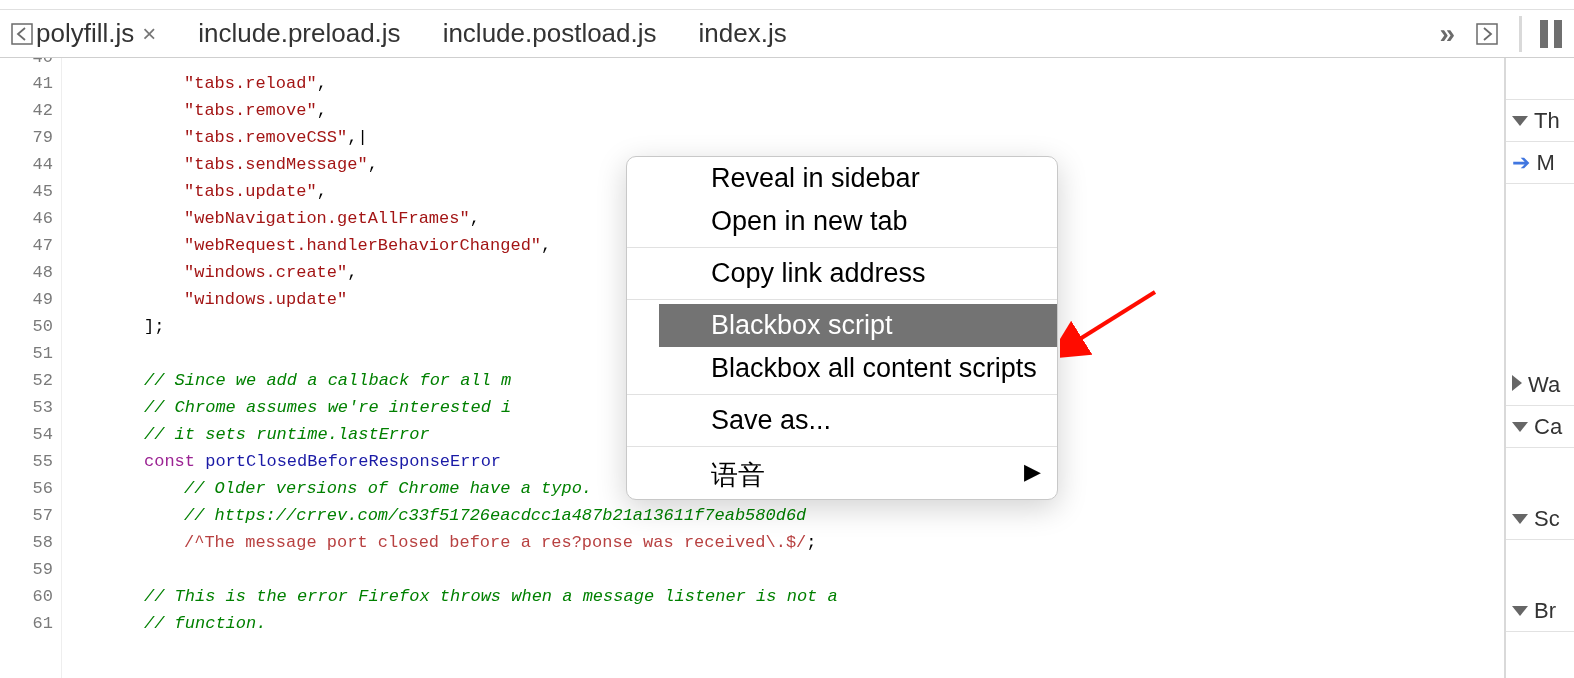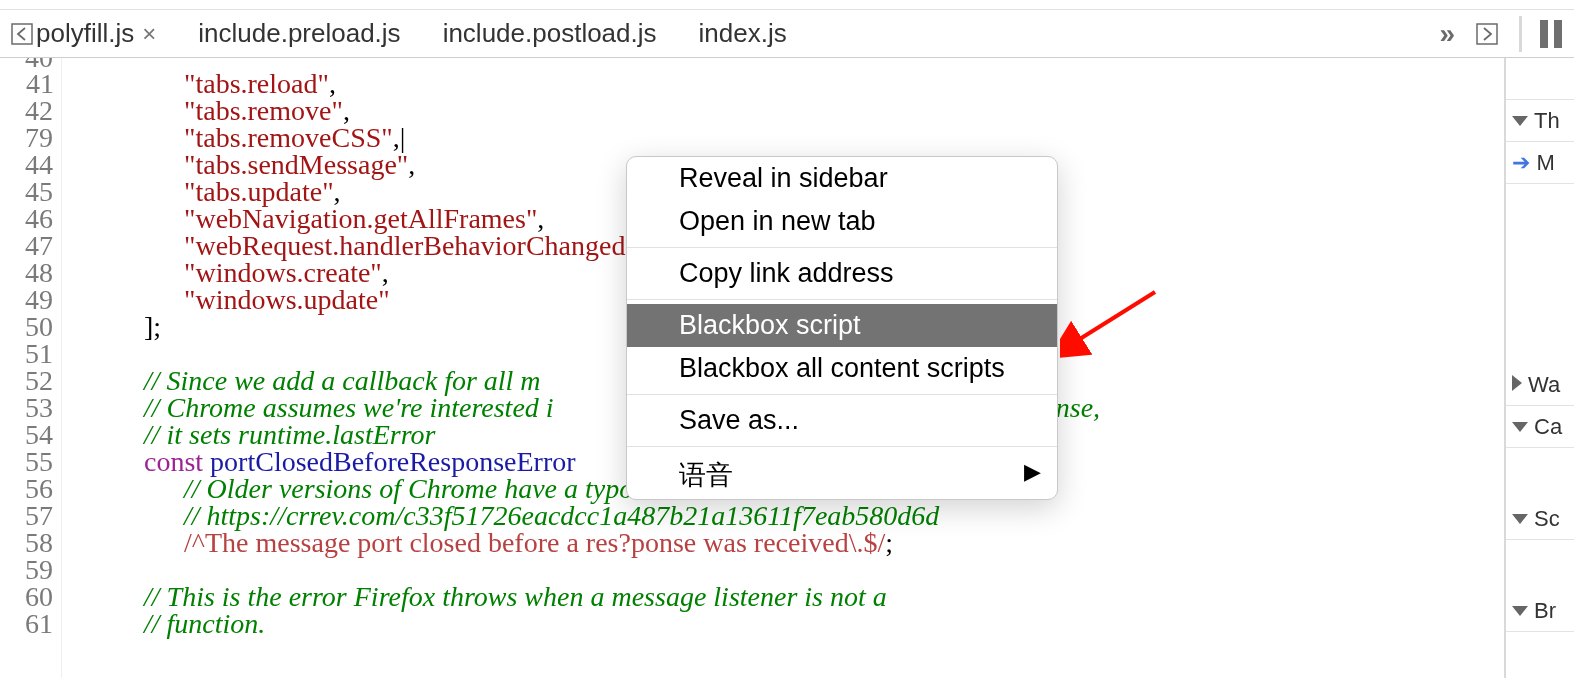--- a/index.html
+++ b/index.html
@@ -14,21 +14,21 @@
 .file-tabs { display: flex; align-items: center; height: 48px; border-bottom: 1px solid #cfcfcf; padding: 0 8px; }
 .file-tabs .nav-icon { width: 28px; height: 28px; display: flex; align-items: center; justify-content: center; cursor: default; }
 .file-tabs .tabs { display: flex; align-items: center; flex: 1; gap: 42px; font-size: 26px; color: #333; }
 .file-tab { display: flex; align-items: center; gap: 8px; cursor: default; white-space: nowrap; }
 .file-tab .close { font-size: 24px; color: #777; }
 .file-tabs .right-controls { display: flex; align-items: center; gap: 18px; padding-right: 4px; }
 
 .main { display: flex; flex: 1; min-height: 0; }
 
 
-.code-wrap { flex: 1; display: flex; font-family: Liberation Serif, serif; font-size: 28px; line-height: 27px; border-right: 2px solid #d9d9d9; overflow: hidden; }
+.code-wrap { flex: 1; display: flex; font-family: Liberation Mono, monospace; font-size: 17px; line-height: 27px; border-right: 2px solid #d9d9d9; overflow: hidden; }
 .gutter { width: 62px; text-align: right; padding: 0 8px 0 0; color: #7a7a7a; background: #fff; user-select: none; border-right: 1px solid #eee; }
 .code { flex: 1; white-space: pre; padding-left: 2px; overflow: hidden; }
 .code .line { height: 27px; }
 .indent2 { padding-left: 80px; }
 .indent3 { padding-left: 120px; }
 
 .str { color: #a31515; }
 .comment { color: #008000; font-style: italic; }
 .kw { color: #9b2393; }
 .ident { color: #1a1aa6; }
@@ -37,21 +37,21 @@
 
 
 .side { width: 68px; background: #fff; }
 .side .pane-header { display: flex; align-items: center; height: 42px; border-bottom: 1px solid #e2e2e2; padding: 0 6px; font-size: 22px; color: #333; gap: 6px; }
 .side .toolbar { height: 42px; display: flex; align-items: center; justify-content: center; border-bottom: 1px solid #e2e2e2; }
 .side .pane-header .tri { font-size: 16px; color: #666; }
 .side .pause-arrow { color: #4076e0; font-size: 22px; }
 
 
 .context-menu { position: absolute; top: 156px; left: 626px; width: 432px; background: #fff; border: 1px solid #c8c8c8; border-radius: 10px; box-shadow: 0 8px 30px rgba(0,0,0,0.18); overflow: hidden; font-size: 27px; color: #000; }
-.cm-item { padding: 6px 52px; white-space: nowrap; position: relative; }
+.cm-item { padding: 6px 52px; white-space: nowrap; position: relative; margin-left: 32px; }
 .cm-item.selected { background: #737373; color: #fff; }
 .cm-sep { height: 1px; background: #e1e1e1; margin: 4px 0; }
 .cm-arrow { position: absolute; right: 16px; top: 8px; font-size: 22px; }
 
 
 .anno-text { position: absolute; top: 260px; left: 1148px; color: #ff0c00; font-size: 32px; white-space: nowrap; }
 .anno-arrow { position: absolute; top: 282px; left: 1060px; }
 .pause-icon { display: inline-flex; gap: 6px; }
 .pause-icon span { display: inline-block; width: 8px; height: 28px; background: #6f6f6f; }
 

